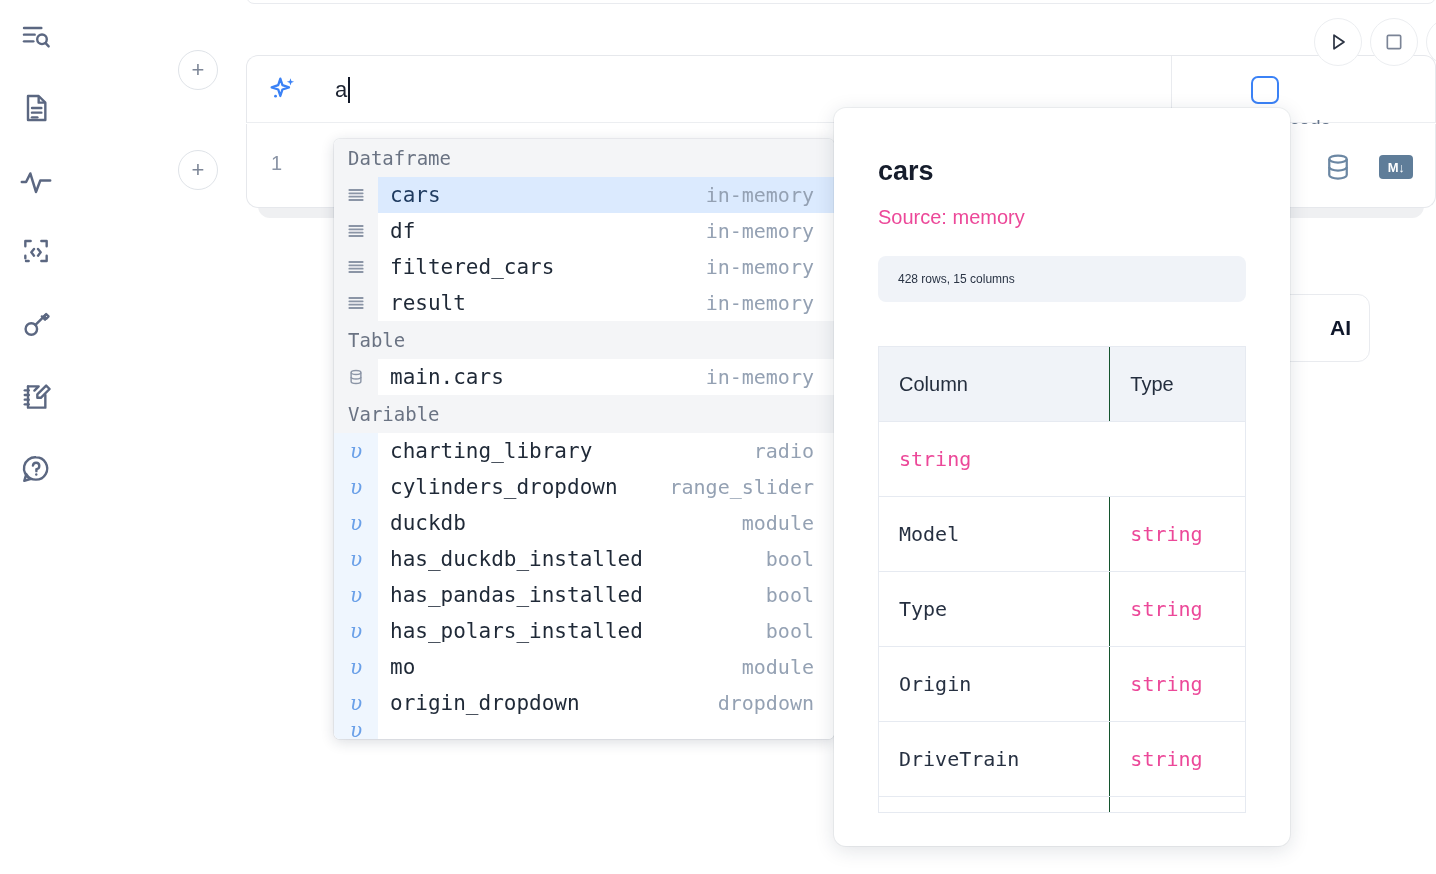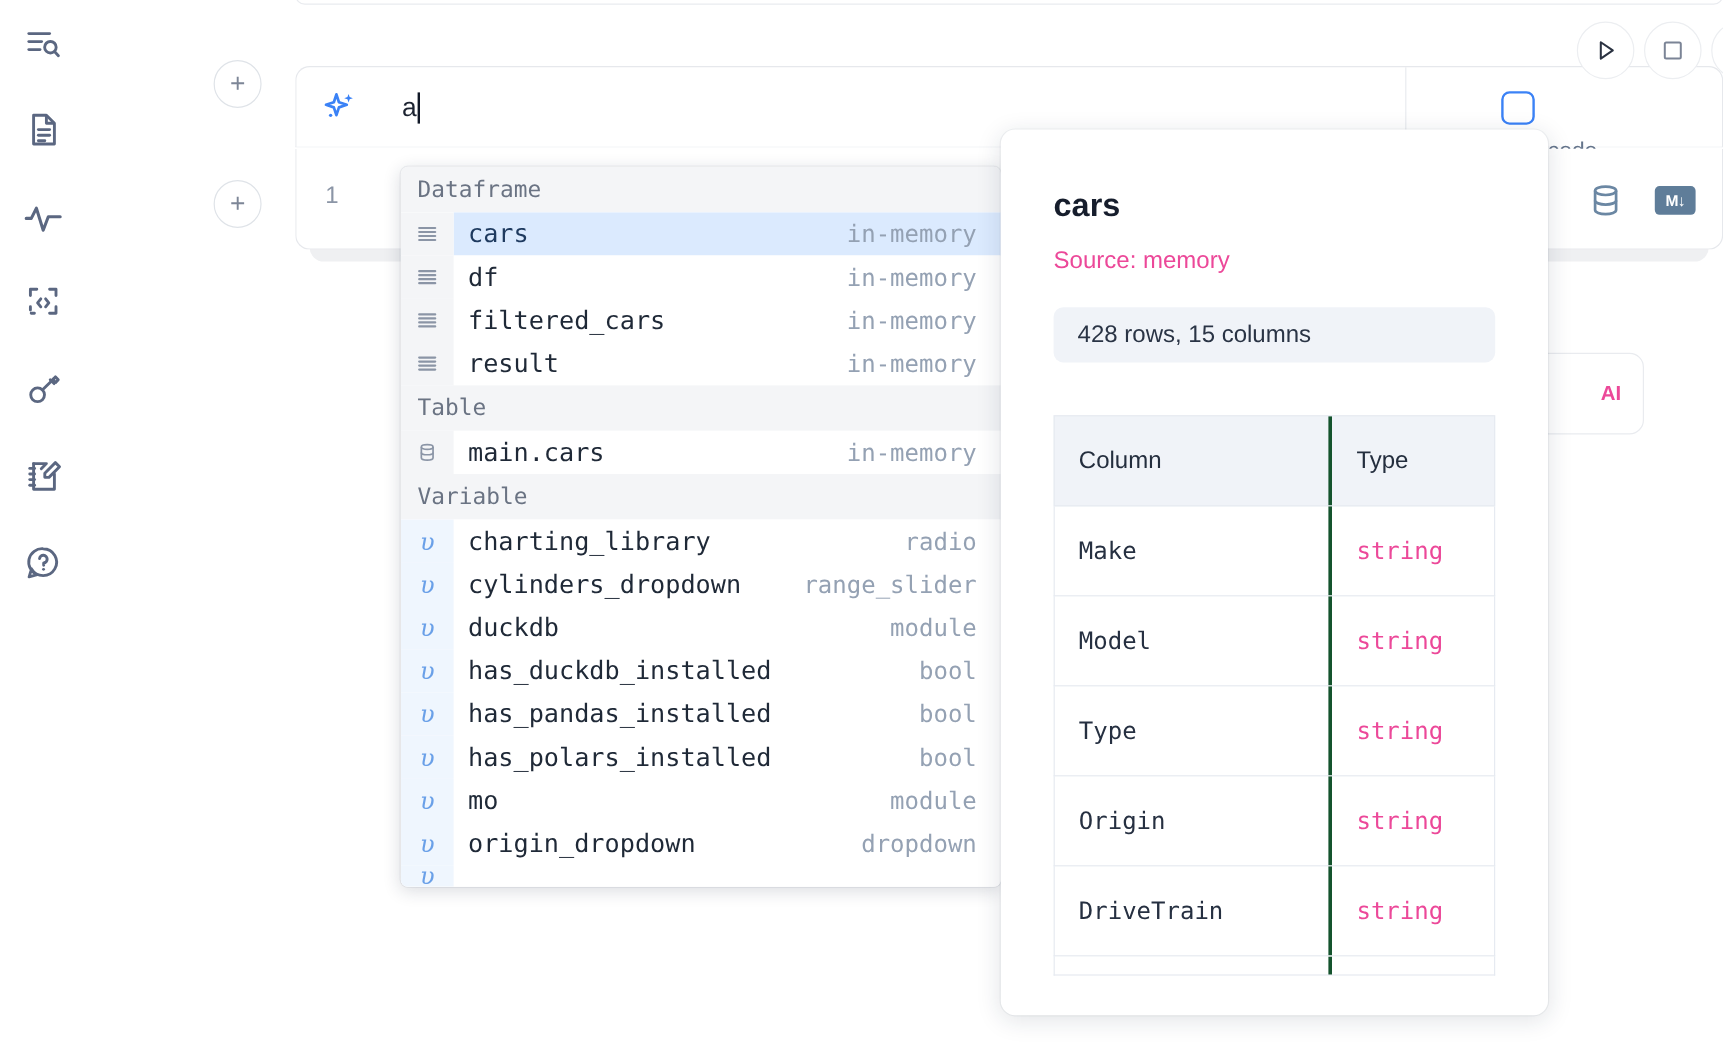--- a/index.html
+++ b/index.html
@@ -83,21 +83,21 @@
     display: flex; align-items: center; justify-content: center;
     color: #fff; font-size: 13px; font-weight: bold; letter-spacing: -0.5px; cursor: pointer;
   }
 
   
   .ai-pill {
     position: absolute; left: 1240px; top: 294px; width: 130px; height: 68px;
     background: #fff; border: 1px solid #e9ebef; border-radius: 12px;
     display: flex; align-items: center; justify-content: flex-end; padding-right: 18px;
   }
-  .ai-pill span { font-size: 17px; font-weight: bold; color: #ec4899; }
+  .ai-pill span { font-size: 21px; font-weight: bold; color: #0f172a; }
 
   
   .ac {
     position: absolute; left: 334px; top: 108px; width: 500px; height: 600px;
     background: #ffffff; border-radius: 6px; overflow: hidden;
     box-shadow: 0 3px 14px rgba(25,35,60,0.16), 0 0 0 1px rgba(25,35,60,0.06);
     font-family: "DejaVu Sans Mono", monospace;
     margin-top: 31px;
   }
   .ac-section {
@@ -131,30 +131,30 @@
   .doc {
     position: absolute; left: 834px; top: 108px; width: 456px; height: 738px;
     background: #fff; border-radius: 12px; overflow: hidden;
     box-shadow: 0 4px 20px rgba(25,35,60,0.13), 0 0 0 1px rgba(25,35,60,0.05);
   }
   .doc-title { position: absolute; left: 44px; top: 48px; font-size: 27px; font-weight: bold; color: #161d2c; }
   .doc-source { position: absolute; left: 44px; top: 98px; font-size: 20px; color: #ec4899; }
   .doc-shape {
     position: absolute; left: 44px; top: 148px; width: 368px; height: 46px;
     background: #f0f3f8; border-radius: 8px; display: flex; align-items: center; padding-left: 20px;
-    font-size: 20px; color: #2a3445;
+    font-size: 12px; color: #2a3445;
   }
   .doc-table { position: absolute; left: 44px; top: 238px; width: 368px; }
   .doc-tr { display: flex; border: 1px solid #e6eaf1; border-top: none; }
   .doc-tr.head { border-top: 1px solid #e6eaf1; background: #f0f3f8; }
   .doc-td {
     height: 74px; display: flex; align-items: center; padding-left: 20px;
     font-family: "DejaVu Sans Mono", monospace; font-size: 20px; color: #263041;
   }
-  .doc-td.c1 { width: 232px; border-right: 3px solid #14532d; }
+  .doc-td.c1 { width: 232px; border-right: 1px solid #14532d; }
   .doc-td.c2 { width: 135px; color: #ec4899; }
   .doc-tr.head .doc-td { font-family: "Liberation Sans", sans-serif; color: #242e3e; }
   .doc-tr.clip { height: 16px; overflow: hidden; }
   .doc-tr.clip .doc-td { height: 74px; }
 </style>
 </head>
 <body>
 
 <div id="root">
 
@@ -421,21 +421,20 @@
     <div class="doc-title">cars</div>
     <div class="doc-source">Source: memory</div>
     <div class="doc-shape">428 rows, 15 columns</div>
 
     <div class="doc-table">
       <div class="doc-tr head">
         <div class="doc-td c1">Column</div>
         <div class="doc-td c2">Type</div>
       </div>
       <div class="doc-tr">
-        <div class="doc-td c1">Make</div>
         <div class="doc-td c2">string</div>
       </div>
       <div class="doc-tr">
         <div class="doc-td c1">Model</div>
         <div class="doc-td c2">string</div>
       </div>
       <div class="doc-tr">
         <div class="doc-td c1">Type</div>
         <div class="doc-td c2">string</div>
       </div>

